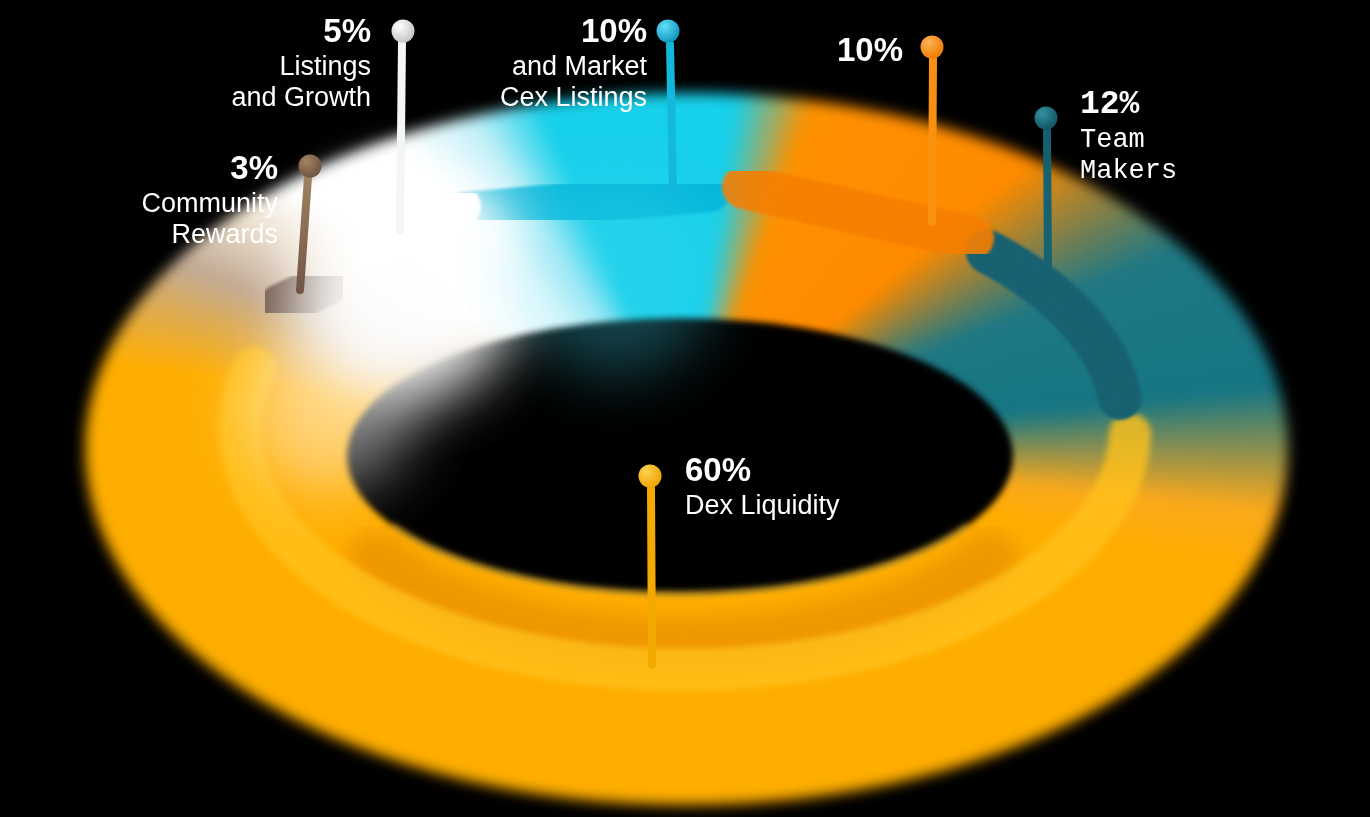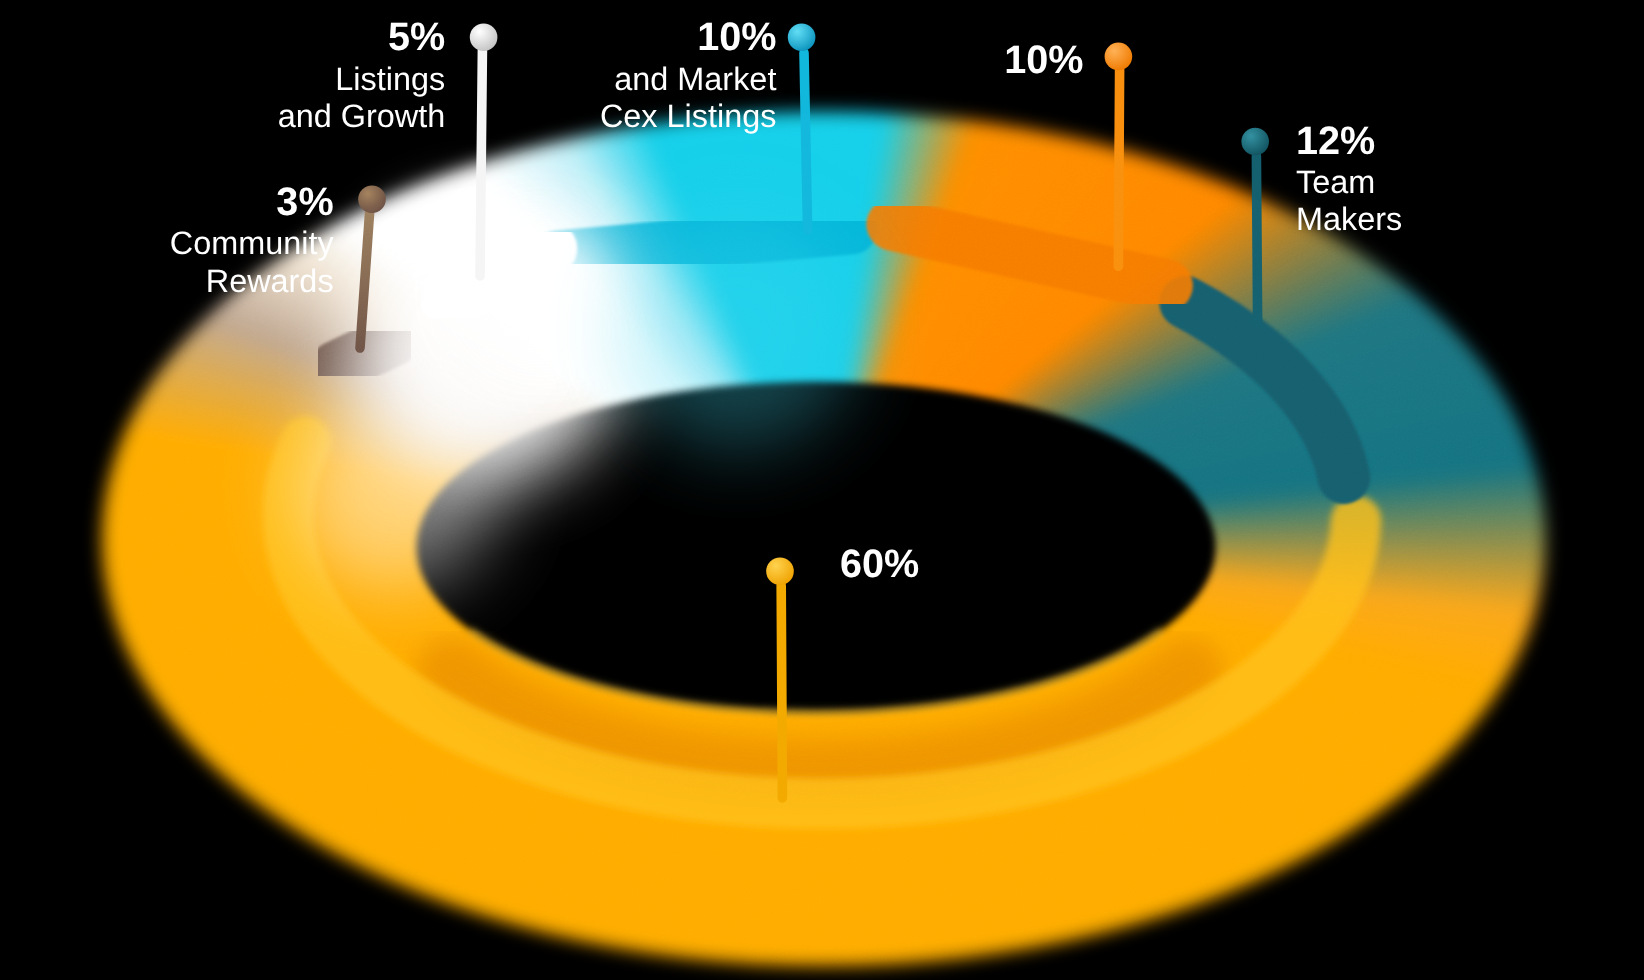--- a/index.html
+++ b/index.html
@@ -33,23 +33,23 @@
   }
   .overlay-svg { position:absolute; left:0; top:0; }
   
   .callout { position:absolute; color:#fff; }
   .callout .pct  { font-size:33px; font-weight:700; line-height:36px; margin-bottom:2px; }
   .callout .line { font-size:27px; font-weight:400; line-height:31px; }
   .align-right { text-align:right; }
   .c-marketing { right:999px;  top:13px;  }
   .c-cex       { right:723px;  top:13px;  }
   .c-rewards   { right:467px;  top:32px;  }
-  .c-team      { left:1080px;  top:99px;  }
+  .c-team      { left:1080px;  top:87px;font-family:Liberation Mono, monospace;  }
   .c-treasury  { right:1092px; top:150px; }
-  .c-dex       { left:700px;   top:452px; }
+  .c-dex       { left:685px;   top:452px; }
 </style>
 </head>
 <body>
 
 <div class="stage">
 
   <div class="donut-body"></div>
   <div class="donut-hole"></div>
 
   <svg class="overlay-svg" width="1370" height="817" viewBox="0 0 1370 817">
@@ -176,15 +176,16 @@
   </div>
 
   <div class="callout c-treasury align-right">
     <div class="pct">3%</div>
     <div class="line">Community</div>
     <div class="line">Rewards</div>
   </div>
 
   <div class="callout c-dex">
     <div class="pct">60%</div>
+    <div class="line">Dex Liquidity</div>
   </div>
 
 </div>
 
 </body></html>

